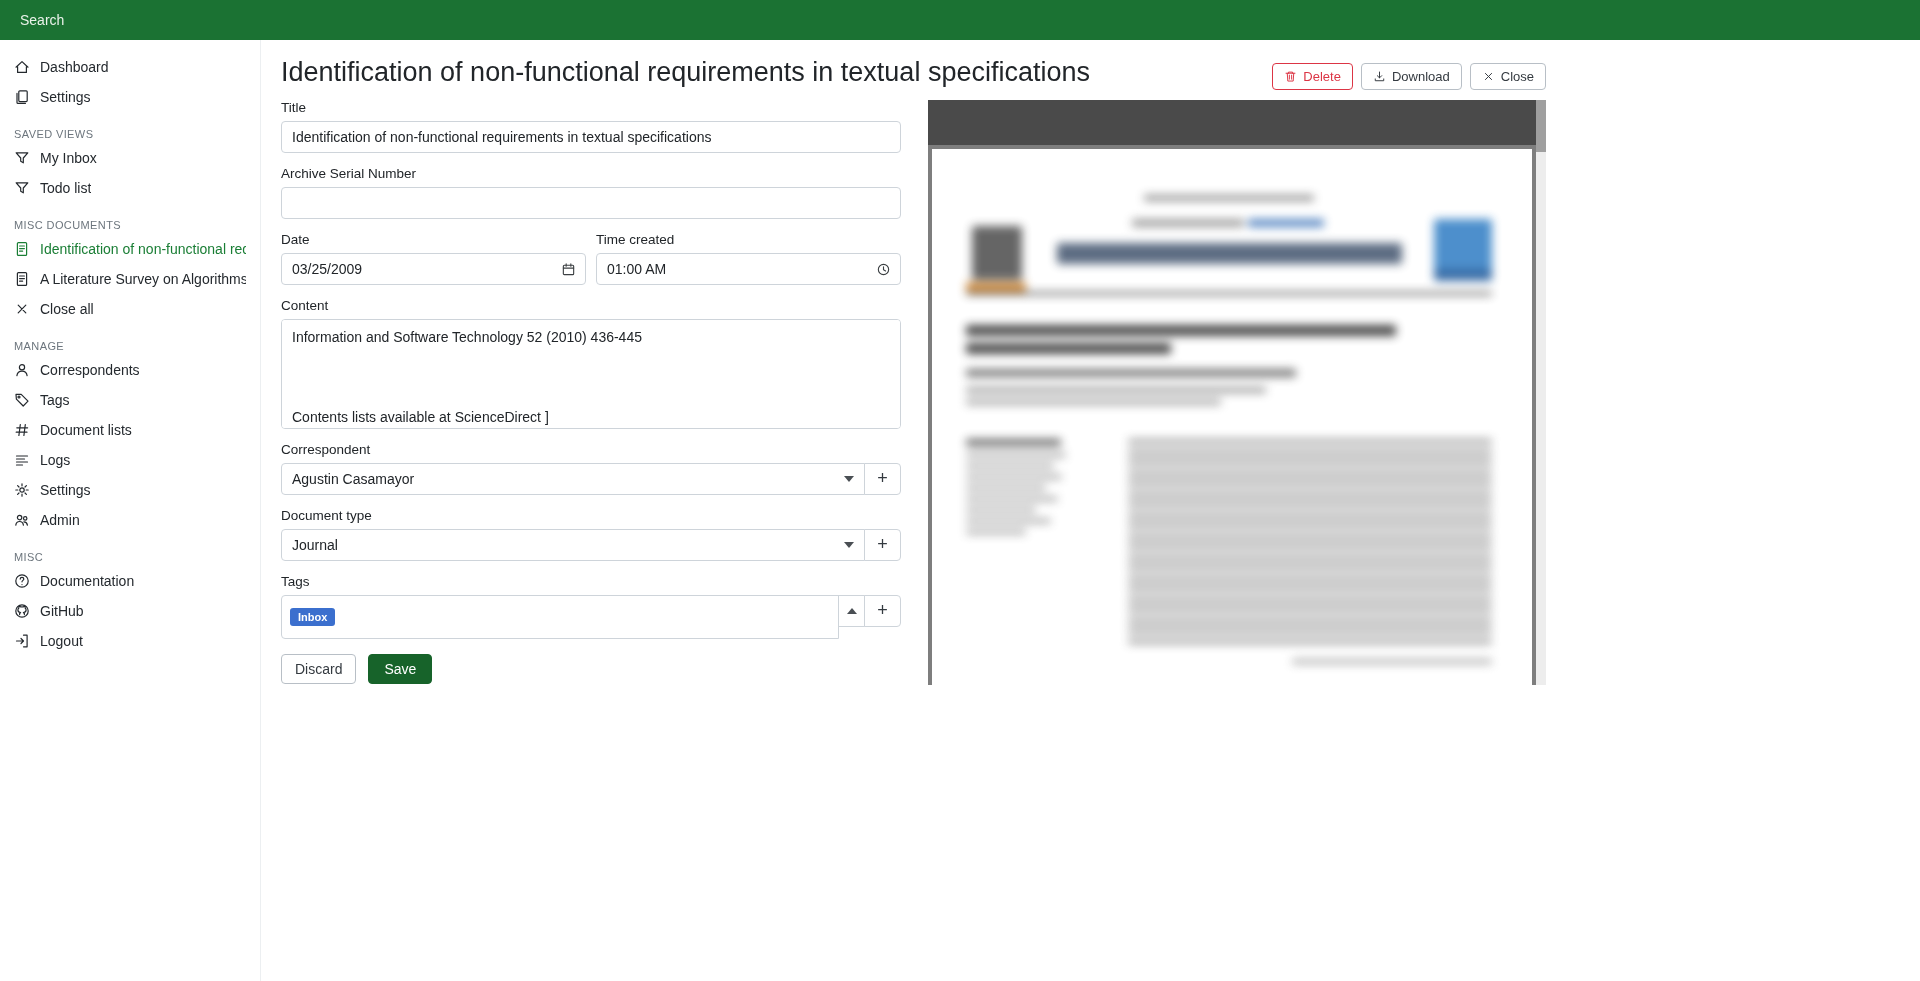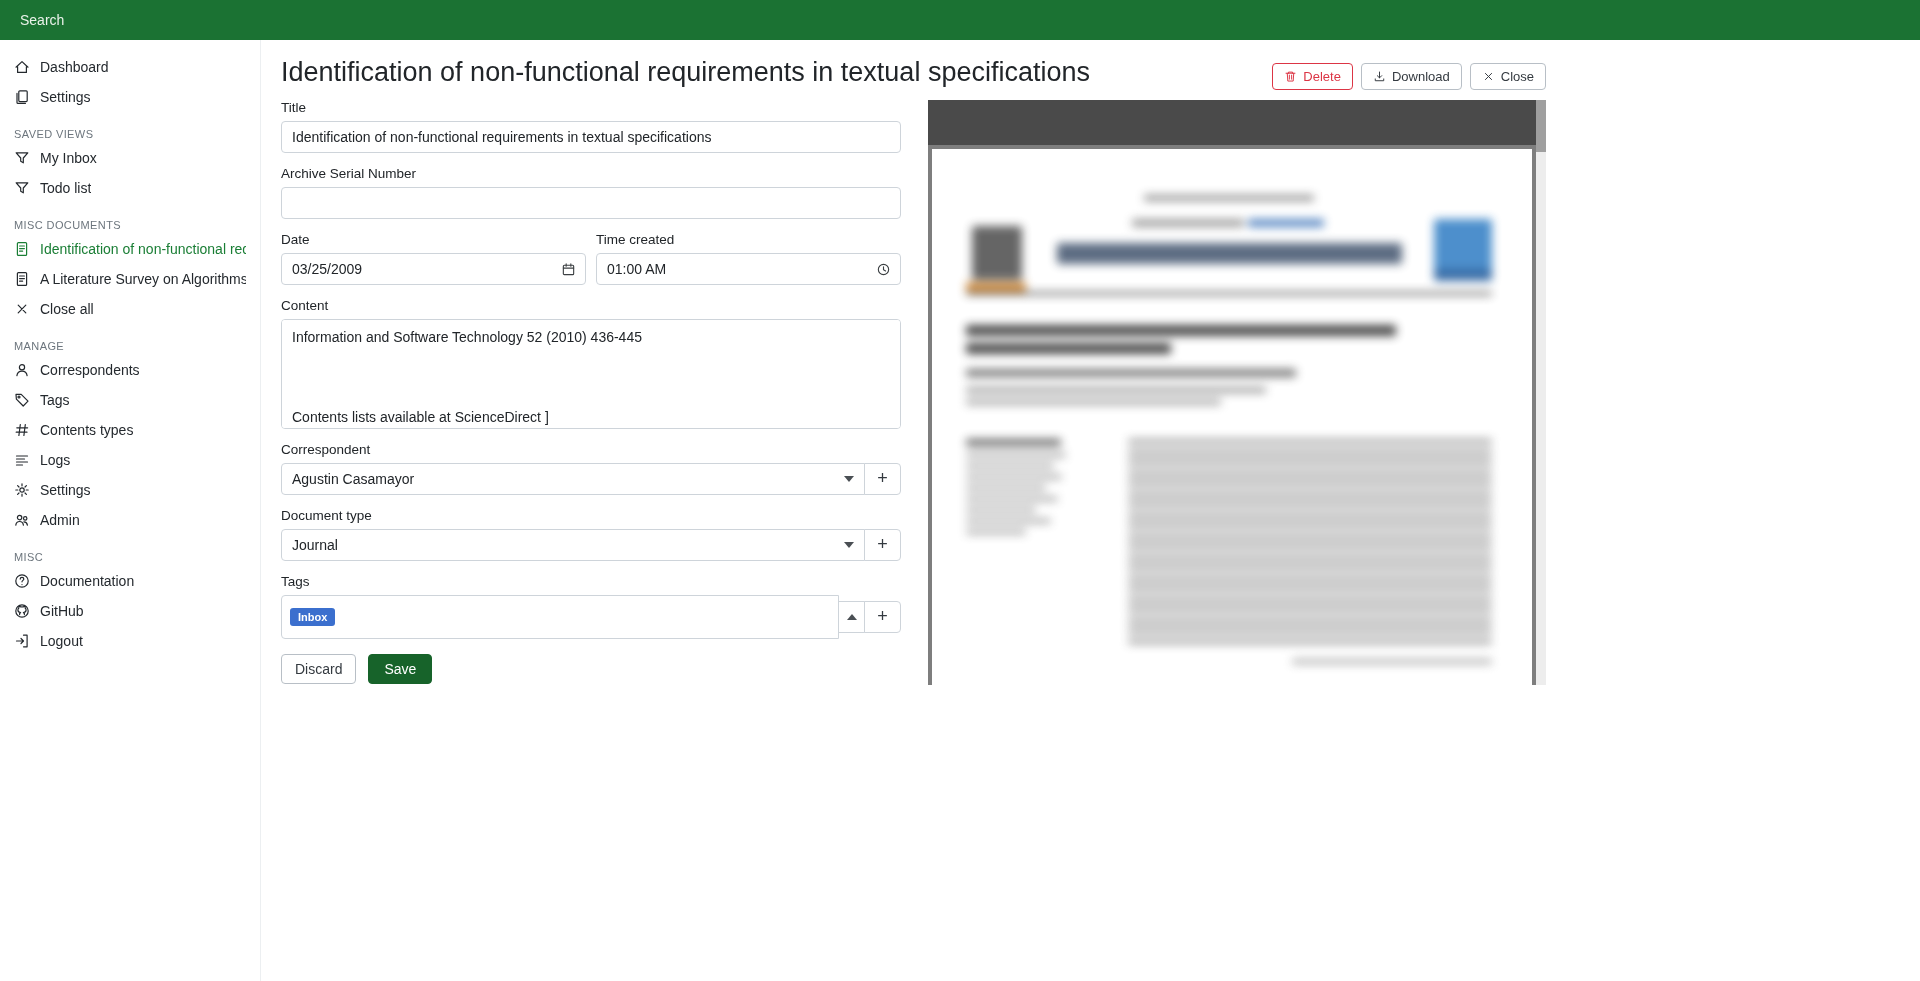--- a/index.html
+++ b/index.html
@@ -51,21 +51,21 @@
   .half { width:305px; }
   .fakefield { display:flex; align-items:center; justify-content:space-between;
     padding:0 9px 0 10px; cursor:text; }
   .fakefield svg { width:15px; height:15px; color:#3c4043; }
   .area { height:110px; padding:7px 10px; line-height:20px; resize:none;
     overflow-y:scroll; white-space:pre-wrap; display:block; }
   .area::-webkit-scrollbar { width:13px; }
   .area::-webkit-scrollbar-track { background:#fafafa; }
   .area::-webkit-scrollbar-thumb { background:#c6c6c6; border:3px solid #fafafa; border-radius:7px; }
 
-  .igroup { display:flex;align-items:center; }
+  .igroup { display:flex; }
   .selectbox { flex:1; height:32px; border:1px solid #ced4da; border-radius:4px 0 0 4px;
     background:#fff; display:flex; align-items:center; justify-content:space-between;
     padding:0 10px; font-size:14px; cursor:pointer; }
   .selectbox svg { width:10px; height:6px; flex:none; }
   .addon { height:32px; border:1px solid #ced4da; background:#fff; margin-left:-1px;
     display:flex; align-items:center; justify-content:center; cursor:pointer; font-family:inherit; }
   .addon.plus { width:37px; font-size:18px; color:#343a40; border-radius:0 4px 4px 0; padding-bottom:2px; }
   .addon.caret { width:27px; border-radius:0; }
   .addon.caret svg { width:10px; height:6px; }
   .tagsbox { flex:1; height:44px; border:1px solid #ced4da; border-radius:4px 0 0 4px;
@@ -161,21 +161,21 @@
     <svg viewBox="0 0 16 16" fill="none" stroke="currentColor" stroke-width="1.2" stroke-linejoin="round">
         <path d="M2 2.4h5.2L14 9.2 9.2 14 2.4 7.2z"></path>
         <circle cx="5" cy="5" r="1"></circle>
       </svg>
     <span class="lbl">Tags</span>
   </div>
   <div class="side-item">
     <svg viewBox="0 0 16 16" fill="none" stroke="currentColor" stroke-width="1.2" stroke-linecap="round">
         <path d="M6.3 2.5 4.9 13.5M11.3 2.5 9.9 13.5M2.8 5.8h10.8M2.2 10.2h10.8"></path>
       </svg>
-    <span class="lbl">Contents types</span>
+    <span class="lbl">Document lists</span>
   </div>
   <div class="side-item">
     <svg viewBox="0 0 16 16" fill="none" stroke="currentColor" stroke-width="1.2" stroke-linecap="round">
         <path d="M2.5 4h11M2.5 7h8M2.5 10h11M2.5 13h6"></path>
       </svg>
     <span class="lbl">Logs</span>
   </div>
   <div class="side-item">
     <svg viewBox="0 0 16 16" fill="none" stroke="currentColor" stroke-width="1.2" stroke-linecap="round">
         <circle cx="8" cy="8" r="2.2"></circle>

